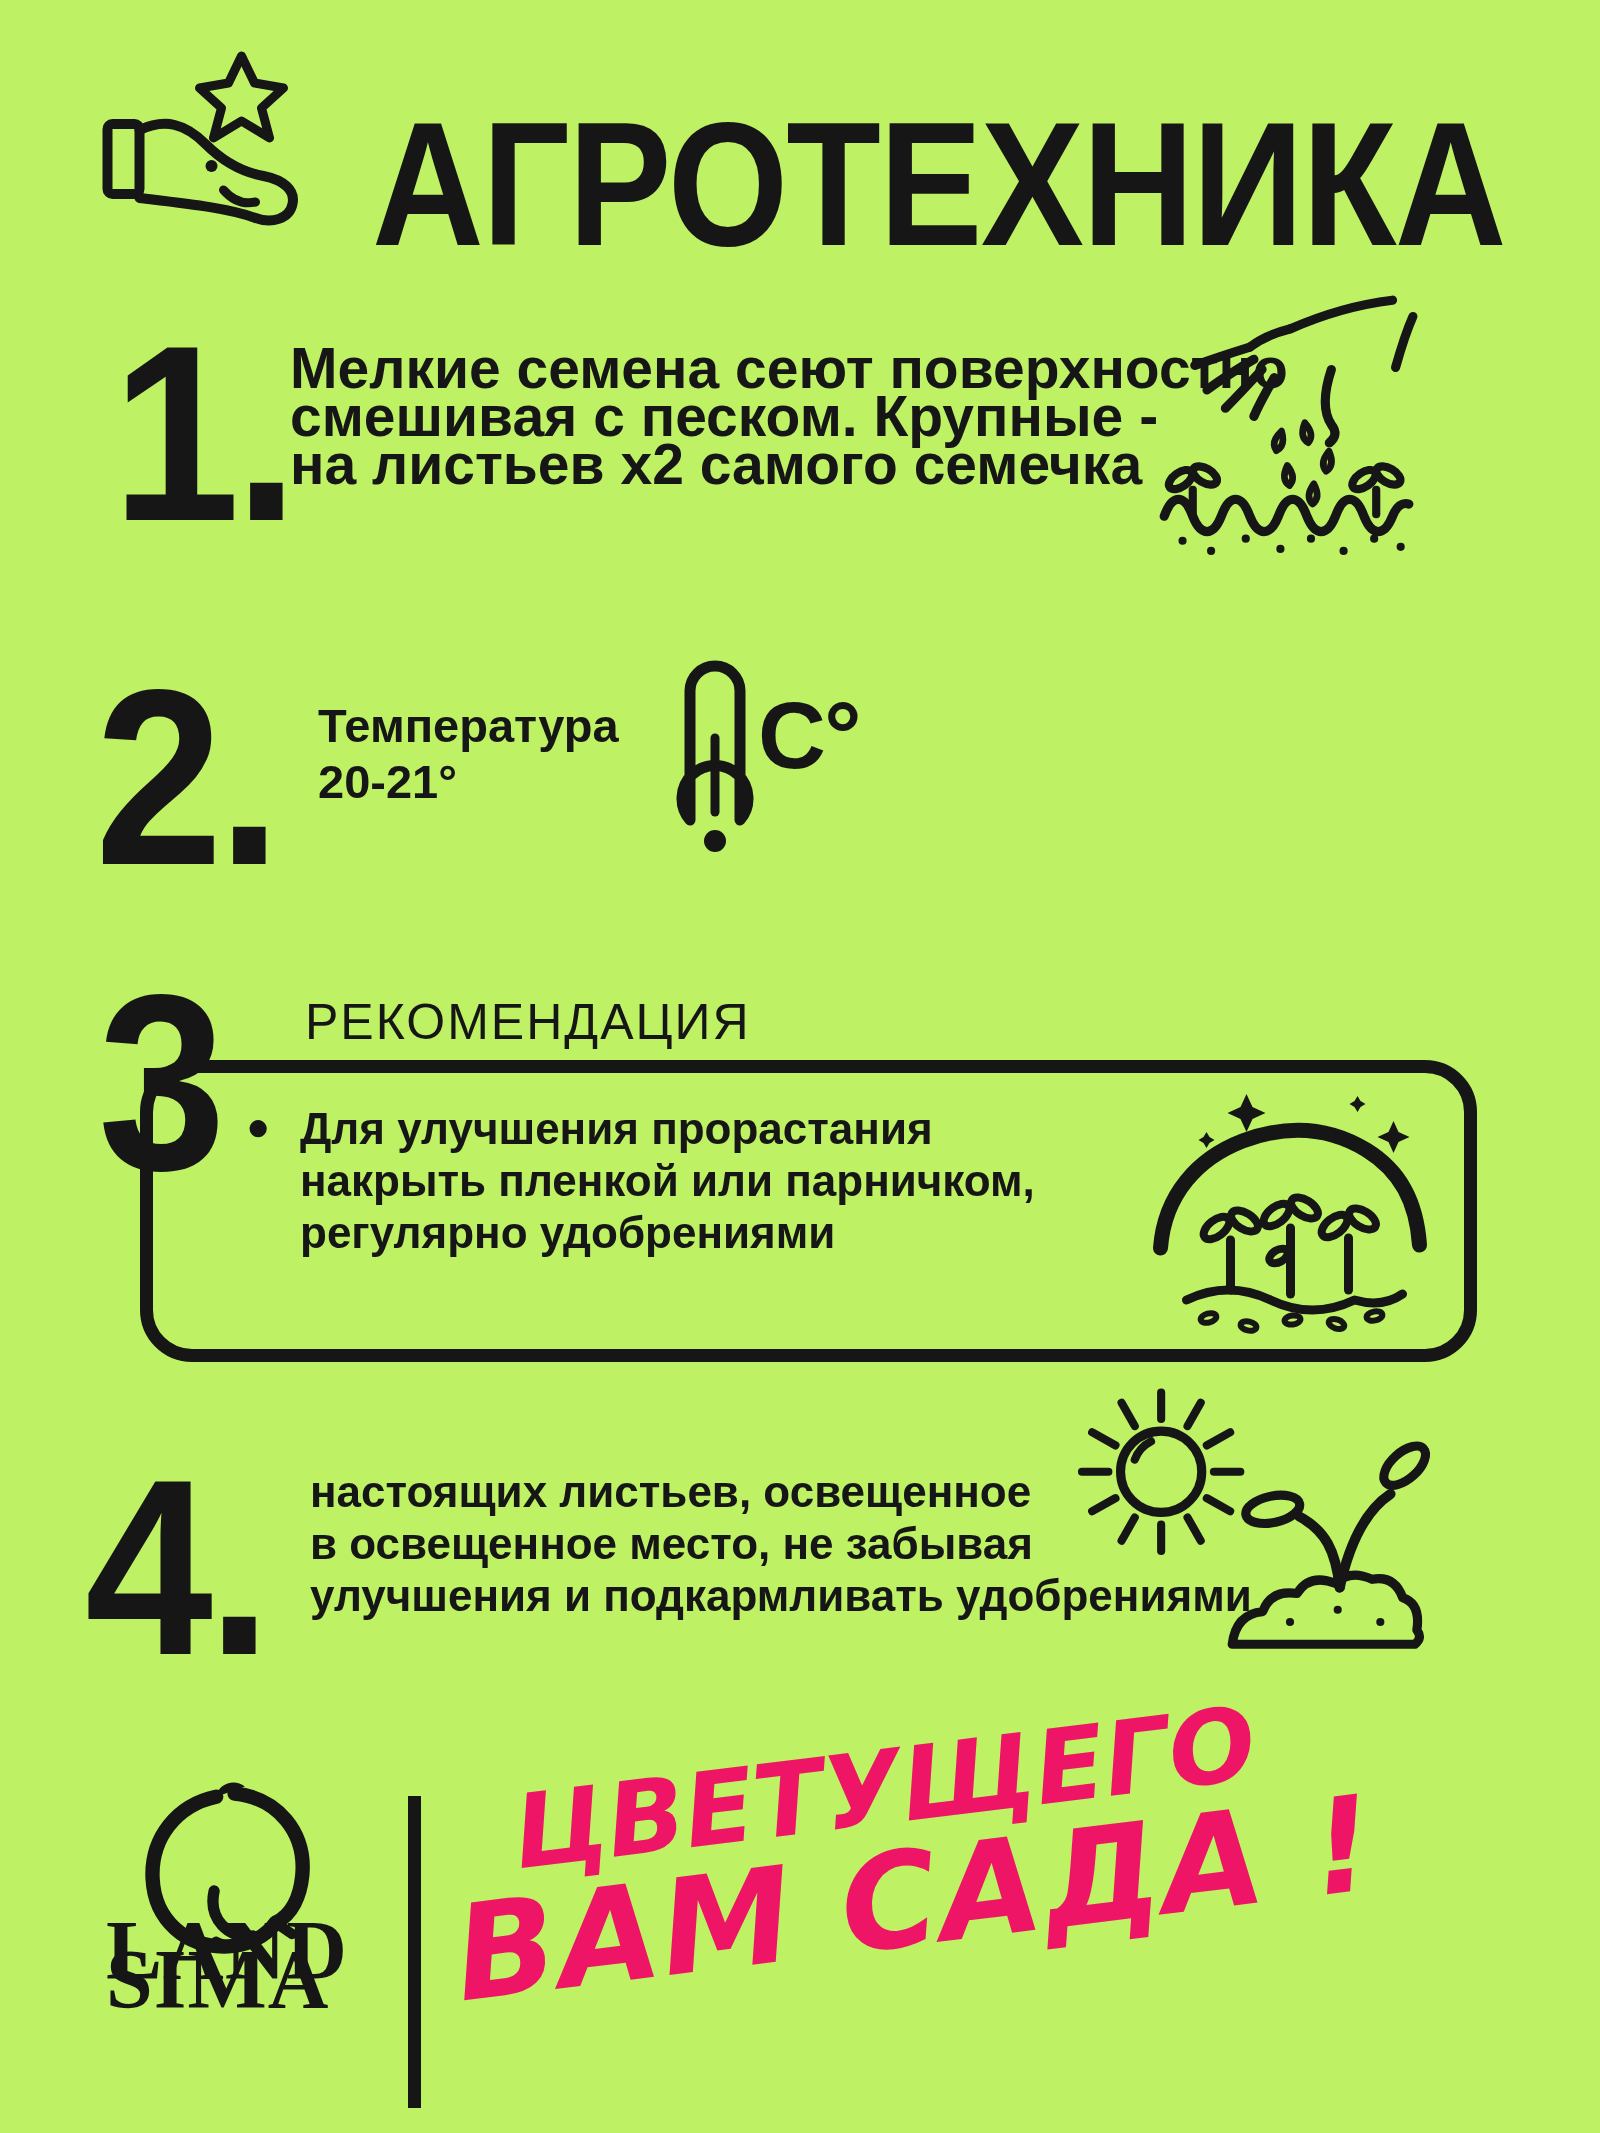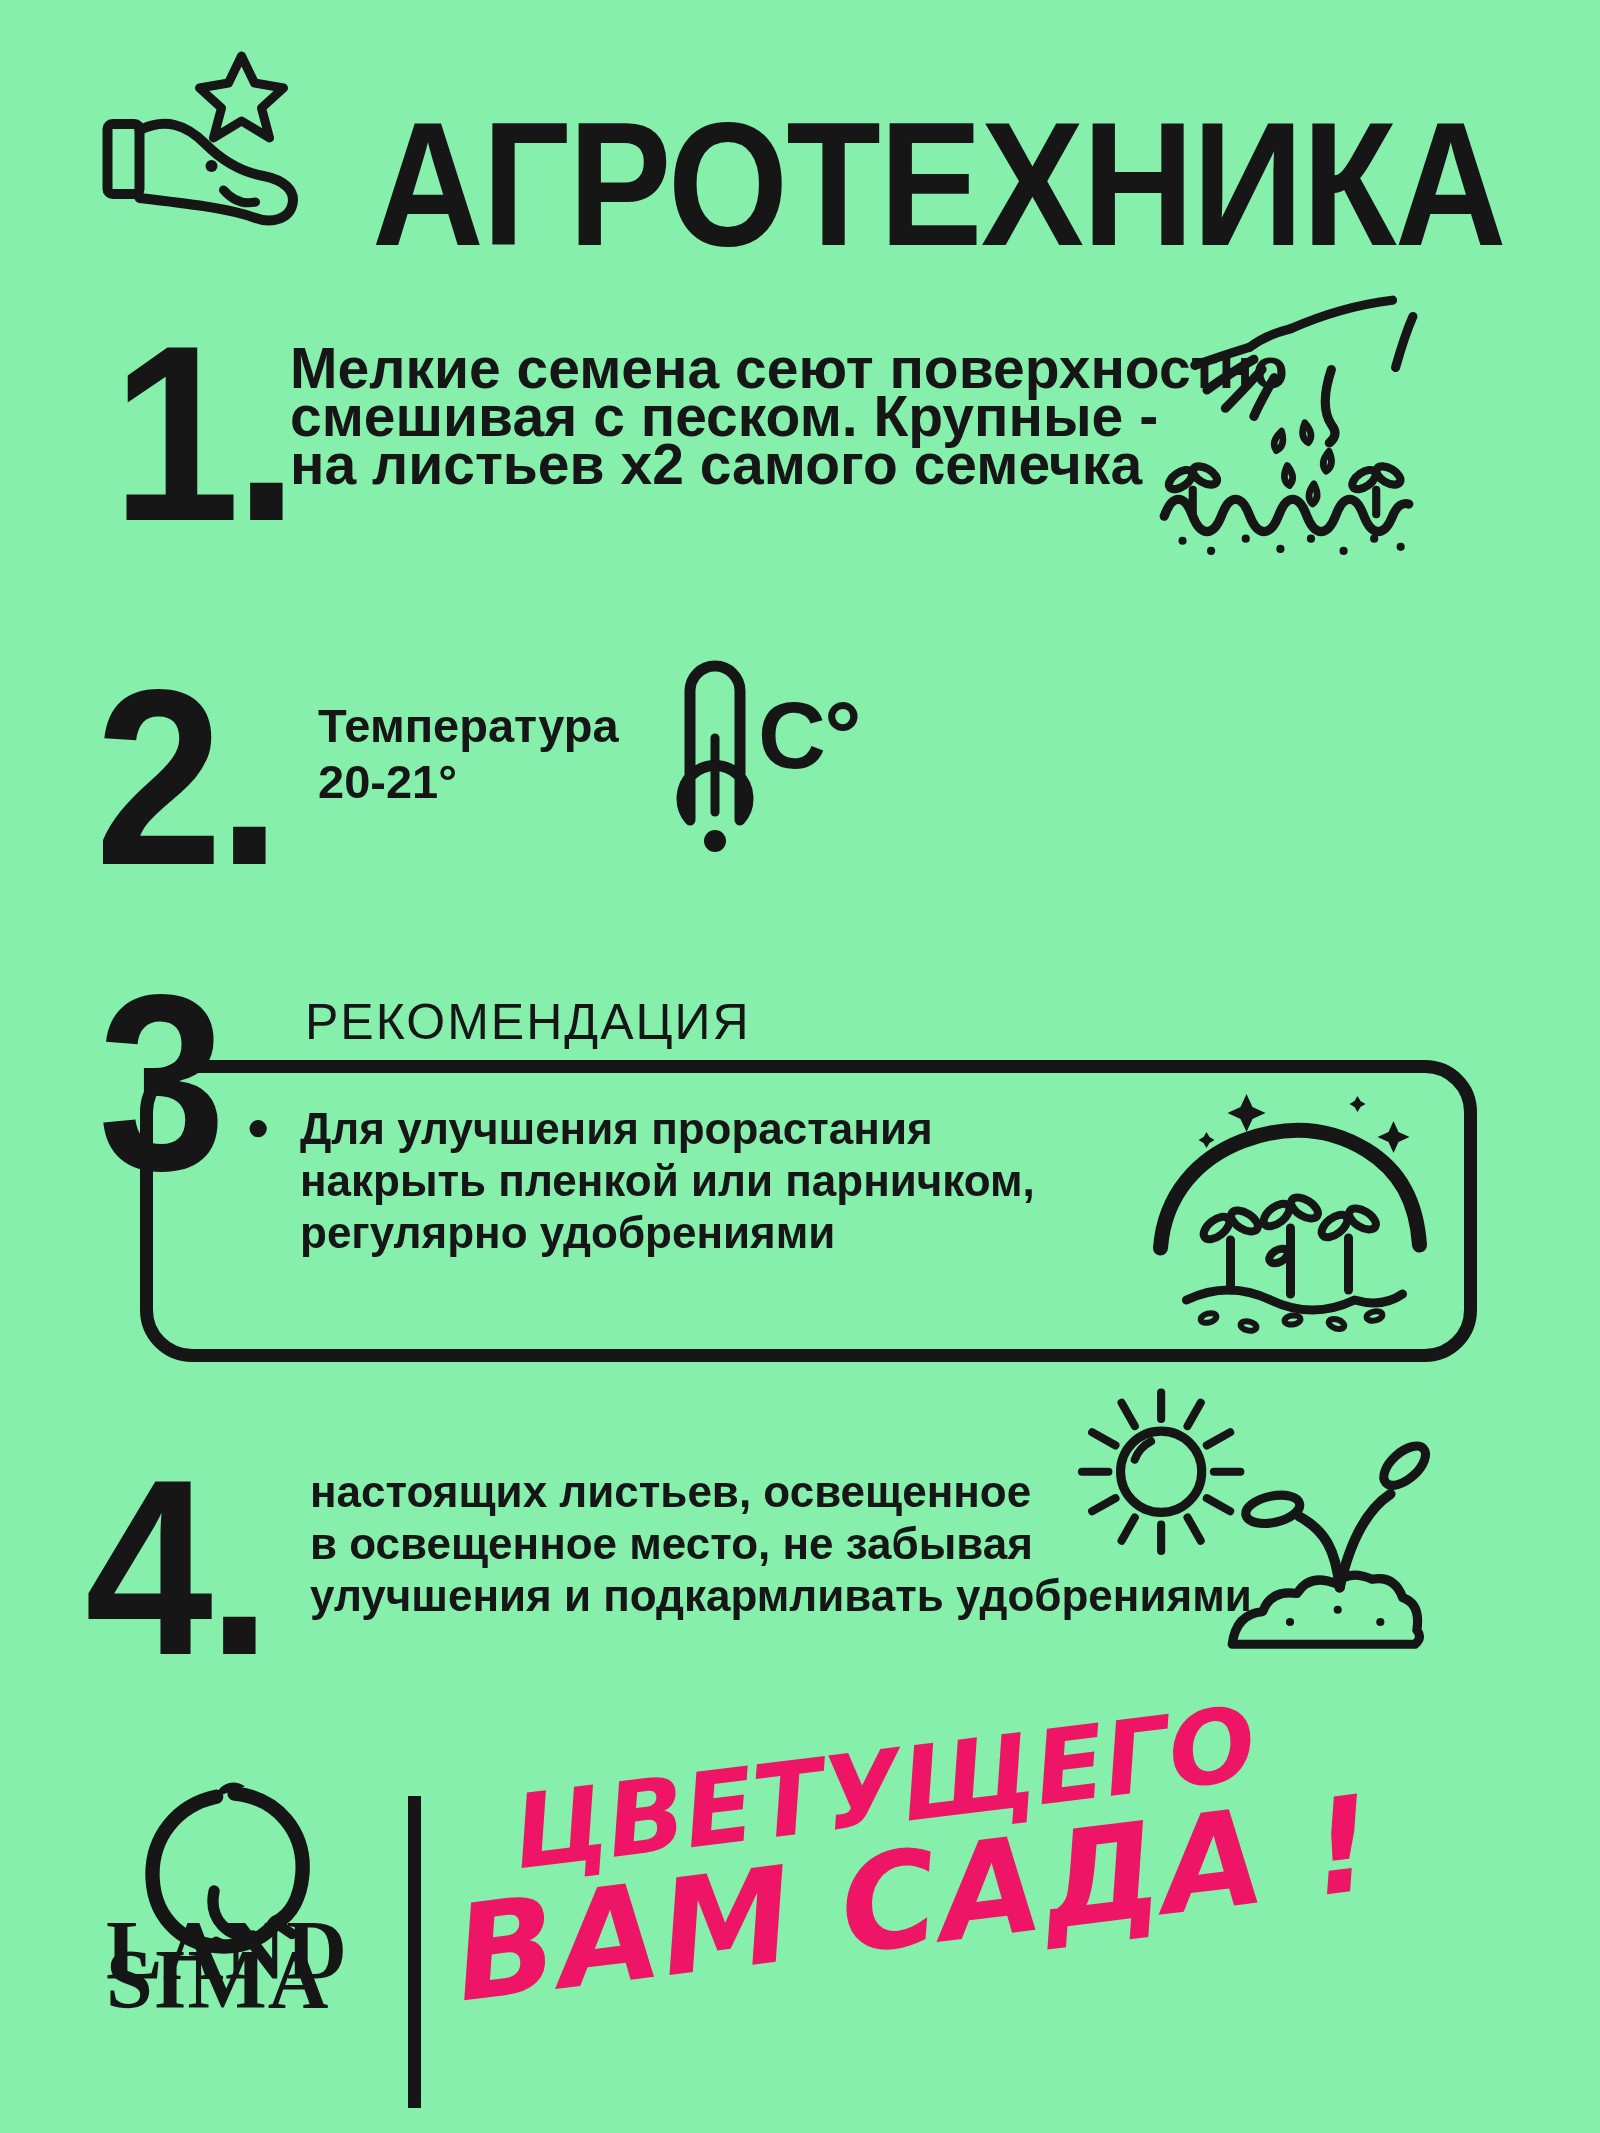--- a/index.html
+++ b/index.html
@@ -1,16 +1,16 @@
 <!DOCTYPE html>
 <html><head>
 <meta charset="utf-8">
 <style>
   html,body{margin:0;padding:0;background:#fff;}
-  .page{position:relative;width:1600px;height:2133px;background:#86efac;overflow:hidden;
+  .page{position:relative;width:1600px;height:2133px;background:#bef264;overflow:hidden;
         font-family:"Liberation Sans",sans-serif;color:#161616;}
   .abs{position:absolute;}
   svg{display:block;overflow:visible;}
   .stroke{fill:none;stroke:#161616;stroke-linecap:round;stroke-linejoin:round;}
   .fill{fill:#161616;stroke:none;}
 
   .title{left:372px;top:96px;font-size:176px;line-height:1;font-weight:700;
          letter-spacing:-2px;transform:scaleX(0.88);transform-origin:0 0;white-space:nowrap;}
 
   .num{font-size:250px;line-height:0.78;font-weight:700;letter-spacing:-6px;

